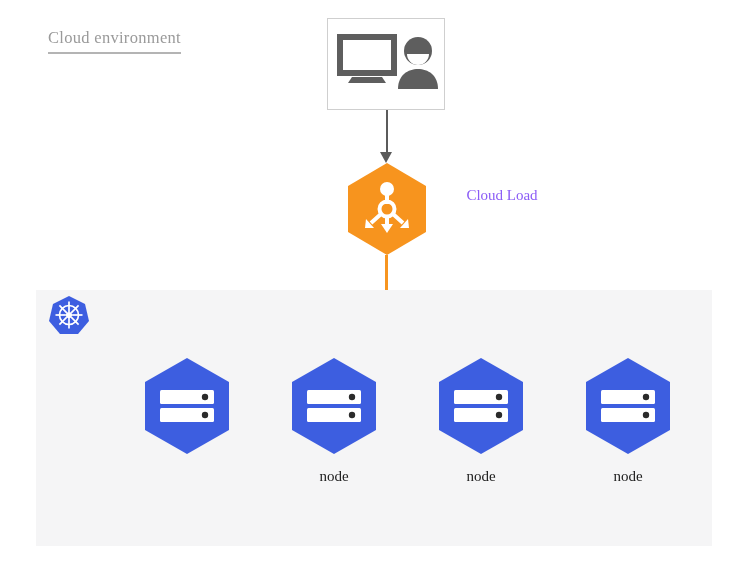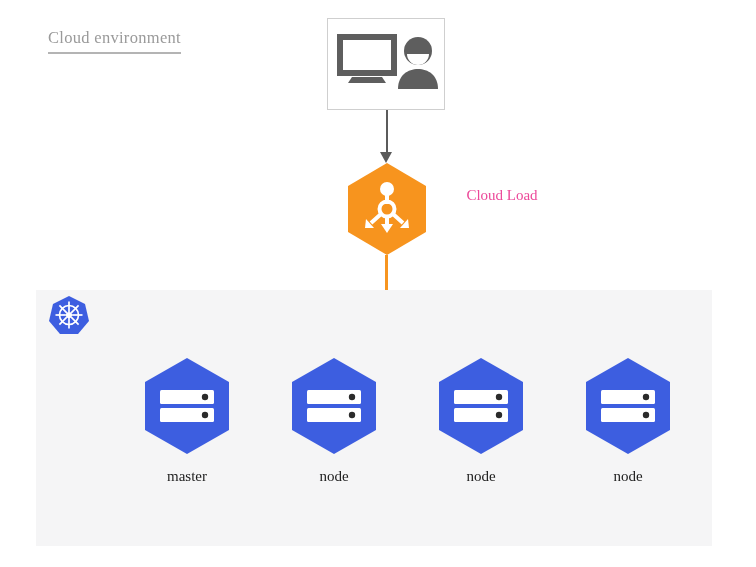--- a/index.html
+++ b/index.html
@@ -107,21 +107,21 @@
   }
 
   
   #lb-label {
     position: absolute;
     left: 437px;
     top: 185px;
     width: 130px;
     font-family: "Liberation Serif", serif;
     font-size: 15px;
-    color: #ec4899;
+    color: #8b5cf6;
     text-align: center;
     line-height: 1.45;
   }
 
   
   .orange {
     position: absolute;
     background: #f79520;
   }
   #orange-stem {
@@ -298,18 +298,17 @@
     <div class="hex-icon-wrap">
       <svg width="54" height="34" viewBox="0 0 54 34">
         <rect x="0" y="1" width="54" height="14" rx="1.5" fill="#ffffff"></rect>
         <circle cx="45" cy="8" r="3.2" fill="#2b2b2b"></circle>
         <rect x="0" y="19" width="54" height="14" rx="1.5" fill="#ffffff"></rect>
         <circle cx="45" cy="26" r="3.2" fill="#2b2b2b"></circle>
       </svg>
     </div>
   </div>
 
-  <div class="node-label" id="label-master">master</div>
   <div class="node-label" id="label-node-1">node</div>
   <div class="node-label" id="label-node-2">node</div>
   <div class="node-label" id="label-node-3">node</div>
 
 </div>
 
 </body></html>

